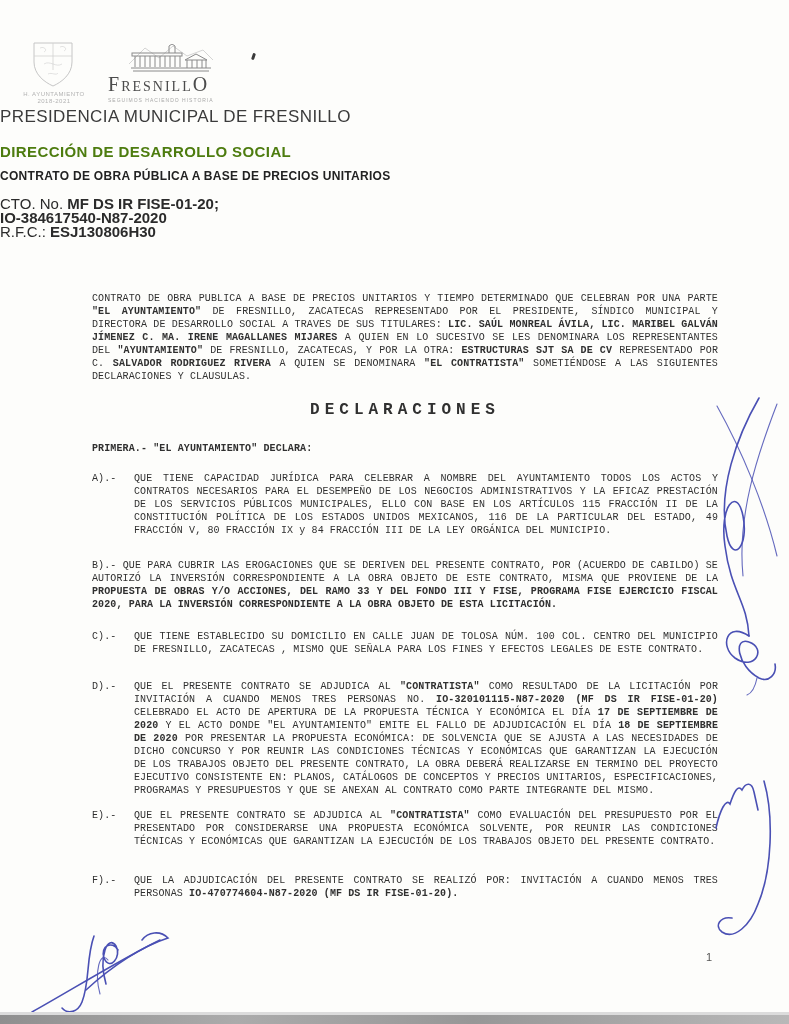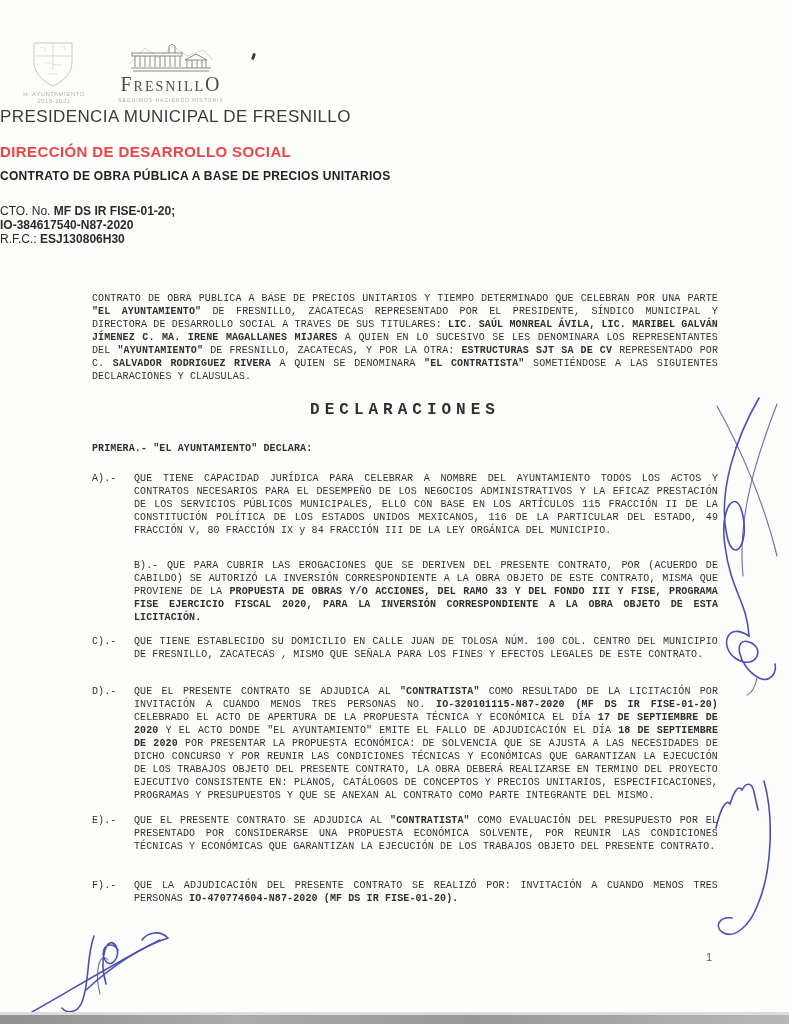--- a/index.html
+++ b/index.html
@@ -8,50 +8,50 @@
     background:#fdfdfb;overflow:hidden;
     font-family:"Liberation Sans", sans-serif;color:#2e2e2e;
   }
   .b{font-weight:bold;}
 
   
   .crest{position:absolute;left:30px;top:40px;width:46px;height:48px;}
   .crest svg{width:100%;height:100%;}
   .crest-caption{position:absolute;left:14px;top:91px;width:80px;text-align:center;
     font-size:6px;line-height:7px;color:#b3b3b3;letter-spacing:.5px;}
-  .fres-logo{position:absolute;left:108px;top:44px;width:126px;text-align:center;}
+  .fres-logo{position:absolute;left:108px;top:44px;width:126px;text-align:left;}
   .fres-building{width:84px;height:30px;margin:0 auto;display:block;}
   .fres-word{font-family:"Liberation Serif", serif;color:#4c4c4c;letter-spacing:2px;
     line-height:20px;white-space:nowrap;}
   .fres-word .big{font-size:20px;}
   .fres-word .mid{font-size:14px;}
   .fres-tagline{font-size:5px;color:#a8a8a8;letter-spacing:1px;margin-top:0px;}
   .speck{position:absolute;left:252px;top:53px;width:3px;height:7px;background:#3a3a3a;
     border-radius:2px;transform:rotate(18deg);}
 
   
   .header{position:absolute;top:107px;left:0;width:100%;text-align:left;}
   .title{font-size:17px;letter-spacing:.4px;color:#3b3b3b;}
-  .subtitle{margin-top:16px;font-size:15px;font-weight:bold;letter-spacing:.4px;color:#ef4444;}
+  .subtitle{margin-top:16px;font-size:15px;font-weight:bold;letter-spacing:.4px;color:#4d7c0f;}
   .doctype{margin-top:9px;font-size:12px;font-weight:bold;letter-spacing:.3px;color:#222;}
-  .cto{margin-top:21px;font-size:12px;line-height:14px;color:#2b2b2b;}
+  .cto{margin-top:14px;font-size:15px;line-height:14px;color:#2b2b2b;}
 
   
   .content{position:absolute;top:292px;left:92px;width:626px;
     font-size:10px;line-height:13px;letter-spacing:.12px;color:#303030;font-family:Liberation Mono, monospace;}
   .intro{text-align:justify;}
   .decl-heading{margin-top:21px;text-align:center;font-weight:bold;font-size:16px;
     letter-spacing:5px;}
   .primera{margin-top:25px;font-weight:bold;}
   .items{margin-top:17px;}
   .item{display:flex;}
   .item .label{width:42px;flex:none;}
   .item .text{flex:1;text-align:justify;}
   .items .item:nth-of-type(1){margin-bottom:22px;}
-  .items .item:nth-of-type(2){margin-bottom:11px;}
+  .items .item:nth-of-type(2){margin-bottom:19px;flex-direction:column;}
   .items .item:nth-of-type(3){margin-bottom:24px;}
   .items .item:nth-of-type(4){margin-bottom:12px;}
   .items .item:nth-of-type(5){margin-bottom:26px;}
 
   
   .ink{position:absolute;color:#4a50b4;}
   .ink svg{display:block;}
   .ink path{fill:none;stroke:currentColor;stroke-width:1.6;stroke-linecap:round;}
   .ink .thin{stroke-width:1.1;opacity:.85;}
   .sig-right1{left:697px;top:396px;}

